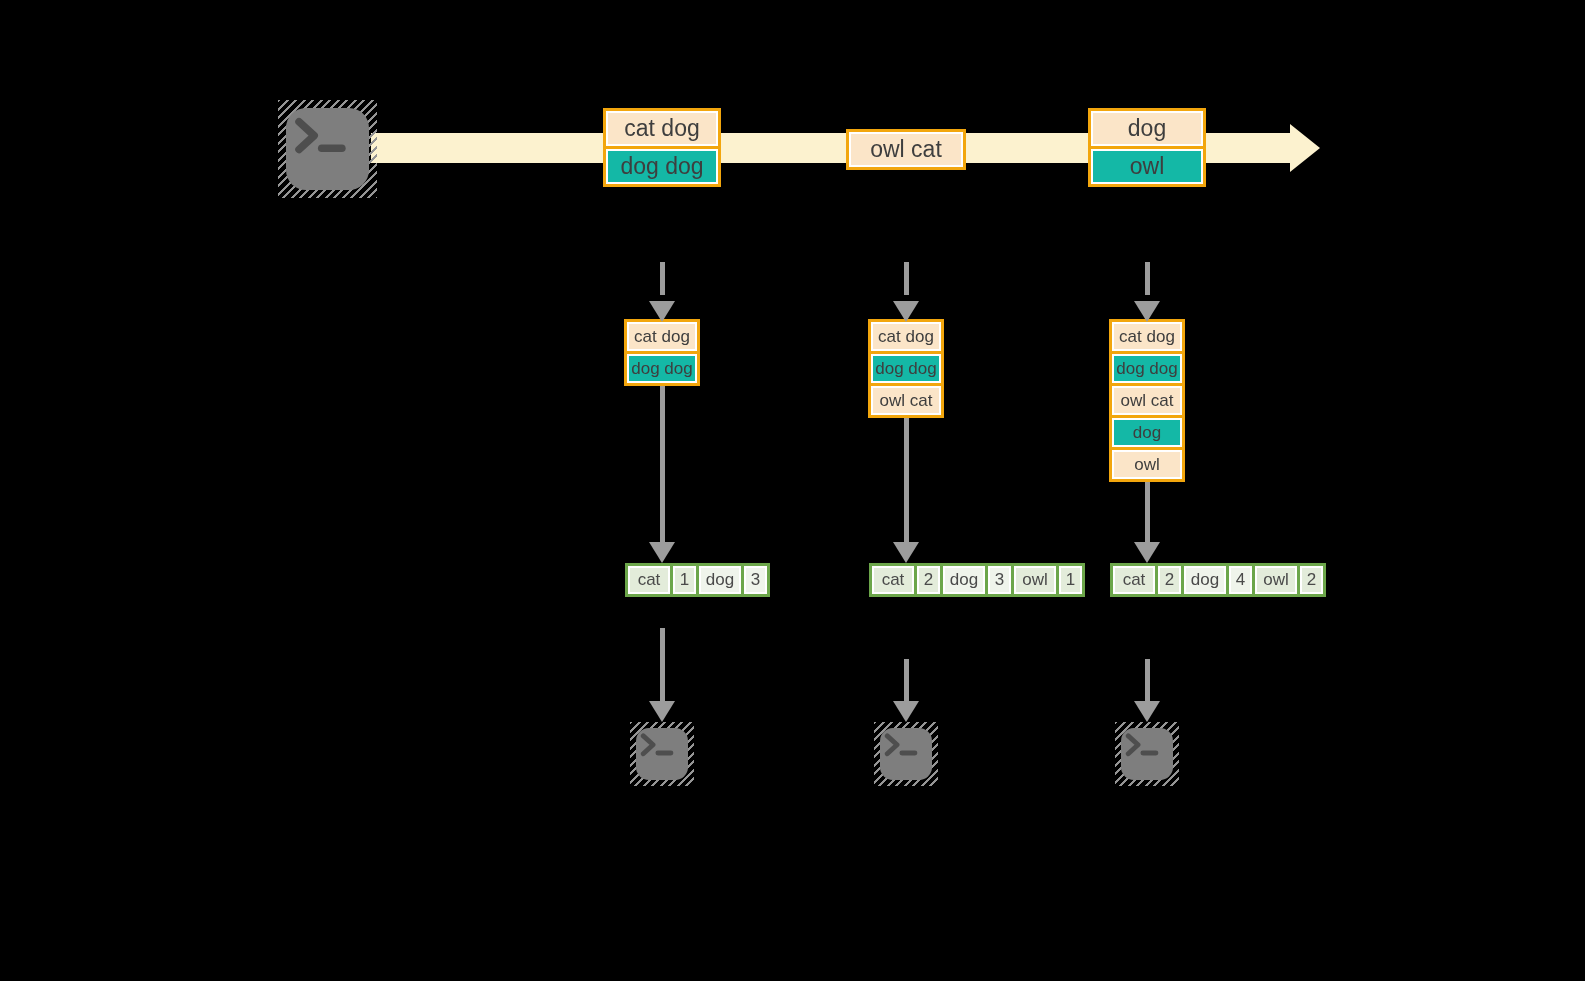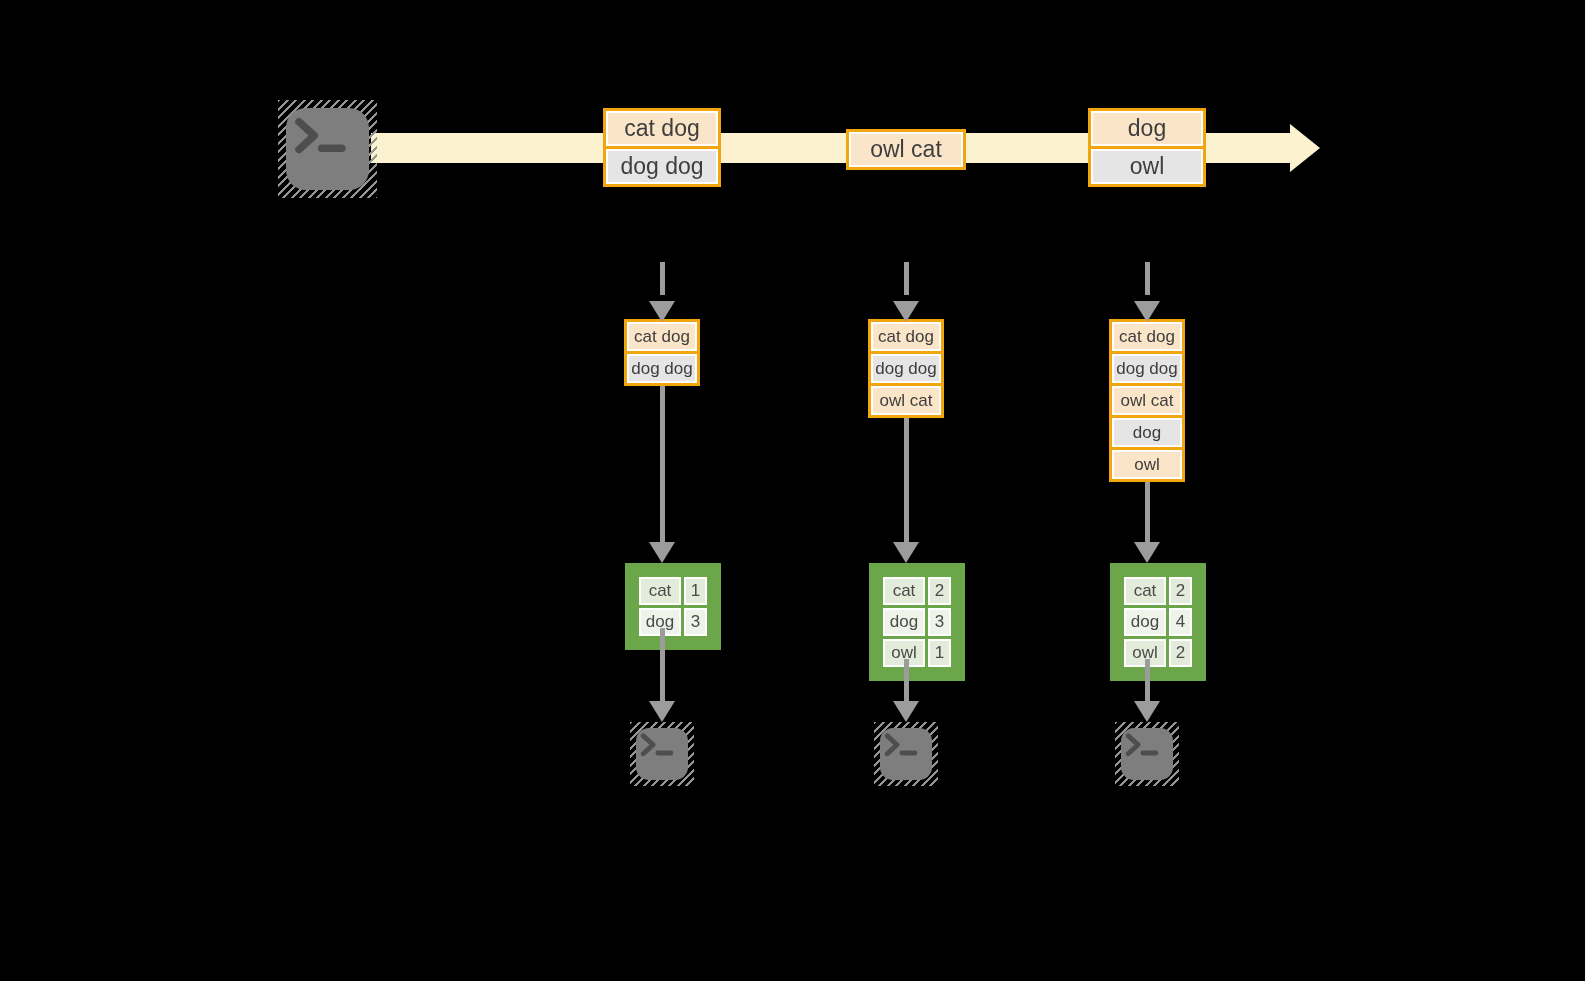--- a/index.html
+++ b/index.html
@@ -9,25 +9,25 @@
   }
   
   .band{position:absolute;left:371px;top:133px;width:919px;height:30px;background:#FCF2CF;z-index:1;}
   .band-head{position:absolute;left:1290px;top:124px;width:0;height:0;z-index:1;
     border-top:24px solid transparent;border-bottom:24px solid transparent;border-left:30px solid #FCF2CF;}
   
   .amber{position:absolute;background:#F2A60D;padding:3px;display:flex;flex-direction:column;gap:3px;z-index:2;box-sizing:border-box;}
   .amber .row{border:2px solid #FFFFFF;display:flex;align-items:center;justify-content:center;
     color:#3E3E3E;box-sizing:border-box;}
   .amber .dark{background:#FBE5C8;}
-  .amber .light{background:#e5e5e5;}
+  .amber .light{background:#14b8a6;}
   .big .row{height:35px;font-size:23px;}
   .small .row{height:29px;font-size:17px;}
   
-  .gtable{position:absolute;background:#6CA64A;padding:14px;display:flex;flex-direction:column;gap:3px;z-index:2;box-sizing:border-box;}
+  .gtable{position:absolute;background:#6CA64A;padding:3px;display:flex;flex-direction:row;gap:3px;z-index:2;box-sizing:border-box;}
   .grow{display:flex;gap:3px;}
   .gcell{border:2px solid #FFFFFF;height:28px;display:flex;align-items:center;justify-content:center;
     color:#4A4A4A;font-size:17px;box-sizing:border-box;}
   .gname{width:42px;}
   .gval{width:23px;}
   .grow.dark .gcell{background:#E3ECDA;}
   .grow.light .gcell{background:#EFF4EB;}
   
   .vline{position:absolute;width:5px;background:#9C9C9C;z-index:4;}
   .vhead{position:absolute;width:0;height:0;z-index:4;

